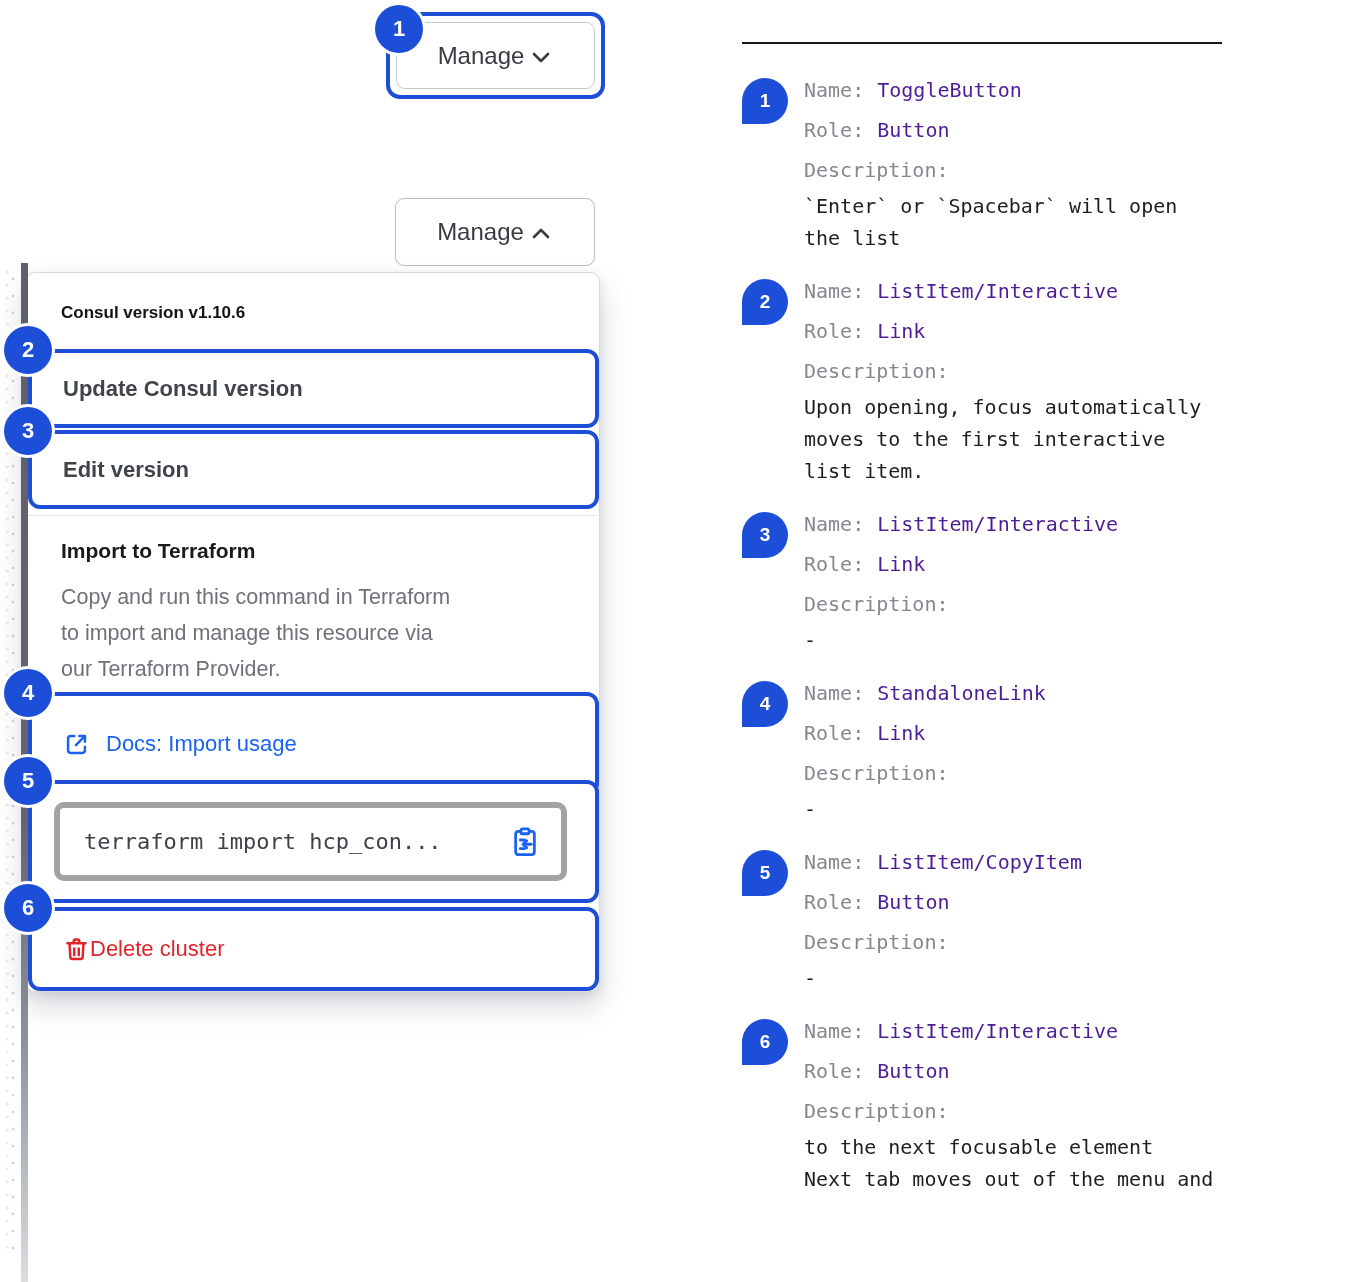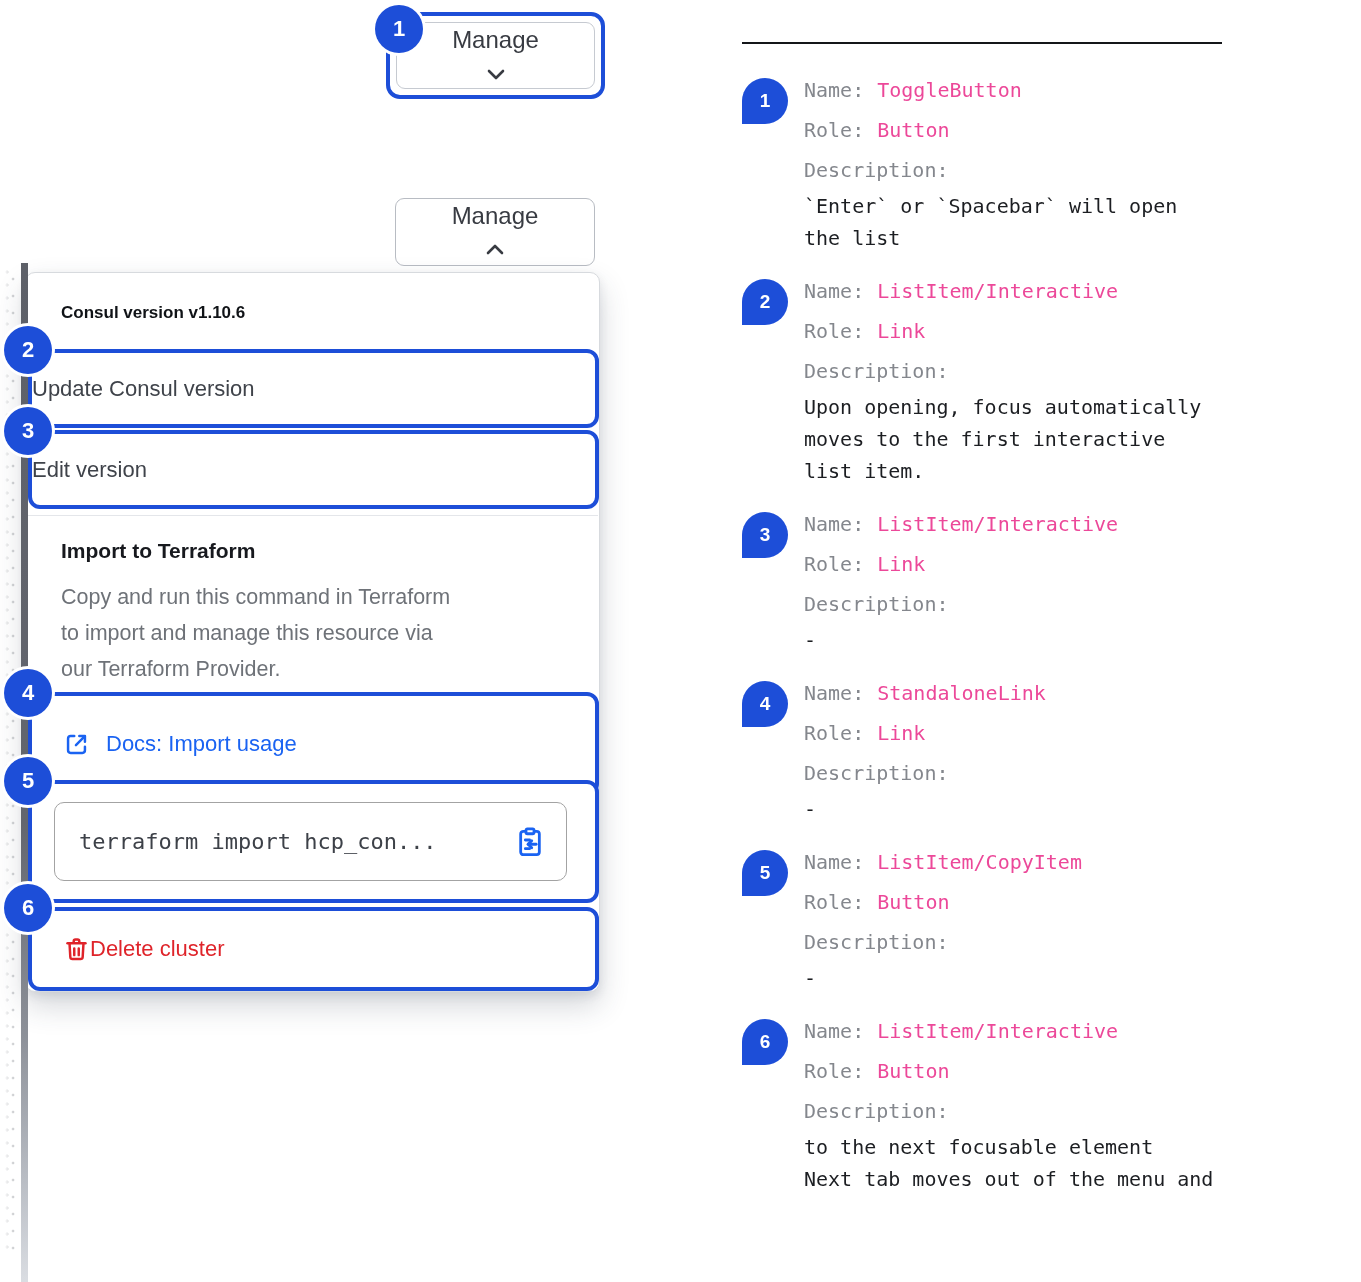--- a/index.html
+++ b/index.html
@@ -14,21 +14,21 @@
       radial-gradient(circle at 3px 4px, rgba(95,99,107,.55) 1.3px, transparent 1.9px),
       radial-gradient(circle at 9px 11px, rgba(95,99,107,.42) 1.1px, transparent 1.7px),
       radial-gradient(circle at 13px 2px, rgba(95,99,107,.33) 1px, transparent 1.5px);
     background-size:17px 13px,15px 17px,11px 19px;
     -webkit-mask-image:linear-gradient(to right,transparent 0%,#000 75%);
     mask-image:linear-gradient(to right,transparent 0%,#000 75%);}
 
   
   .btn{position:absolute;display:flex;align-items:center;justify-content:center;gap:5px;
        background:#fff;border:1px solid #b8bcc3;border-radius:9px;
-       font-size:24px;font-weight:500;color:#383b42;flex-direction:column;}
+       font-size:24px;font-weight:500;color:#383b42;}
   .btn .chev{width:24px;height:24px;color:#383b42;flex:0 0 auto;margin-top:3px;}
   .btn-1{left:396px;top:22px;width:199px;height:67px;border-color:#c6cad1;}
   .btn-2{left:395px;top:198px;width:200px;height:68px;}
   .focus-ring{position:absolute;left:386px;top:12px;width:219px;height:87px;
        border:4px solid var(--accent,#1d4ed8);border-radius:14px;box-sizing:border-box;z-index:4;}
 
   
   .badge{position:absolute;width:48px;height:48px;border-radius:50%;z-index:10;
        background:var(--accent,#1d4ed8);box-shadow:0 0 0 3px #fff;
        display:flex;align-items:center;justify-content:center;
@@ -46,50 +46,50 @@
        box-shadow:0 14px 30px rgba(45,55,75,.20),0 4px 10px rgba(45,55,75,.10);}
   .version{position:absolute;left:35px;top:30px;font-size:17px;font-weight:bold;color:#101317;}
   .a-rect{position:absolute;left:2px;width:571px;box-sizing:border-box;z-index:3;
        border:4px solid var(--accent,#1d4ed8);border-radius:12px;background:#fff;
        display:flex;align-items:center;}
   .r2{top:76px;height:79px;}
   .r3{top:157px;height:79px;}
   .r4{top:419px;height:104px;}
   .r5{top:507px;height:123px;}
   .r6{top:634px;height:84px;}
-  .menu-label{font-size:22px;color:#3f434a;}
+  .menu-label{padding-left:31px;font-size:22px;color:#3f434a;font-weight:bold;}
   .divider{position:absolute;left:1px;right:1px;top:242px;height:0;border-top:1px solid #e4e6ea;}
   .import-title{position:absolute;left:35px;top:266px;font-size:21px;font-weight:bold;color:#17191e;}
   .para{position:absolute;left:35px;top:306px;font-size:21.5px;line-height:36px;color:#6e7278;}
   .link-row{display:flex;align-items:center;gap:16px;padding-left:31px;
        color:var(--link,#1a63f2);font-size:22px;font-weight:500;}
   .link-row .icon{width:27px;height:27px;flex:0 0 auto;}
   .code-box{position:absolute;left:22px;right:28px;top:18px;bottom:18px;box-sizing:border-box;
-       border:1px solid #a3a3a3;border-radius:10px;background:#fff;
+       border:6px solid #a3a3a3;border-radius:10px;background:#fff;
        display:flex;align-items:center;padding:0 20px 0 24px;}
   .code-text{font-family:"DejaVu Sans Mono",monospace;font-size:22px;color:#3d4148;flex:1 1 auto;}
   .copy-btn{width:32px;height:32px;color:var(--link,#1a63f2);flex:0 0 auto;cursor:pointer;}
   .danger-row{display:flex;align-items:flex-start;gap:0;padding-left:31px;
        color:var(--danger,#df242a);font-size:22px;font-weight:500;}
   .danger-row .icon{width:27px;height:27px;flex:0 0 auto;}
 
   
   .spec{position:absolute;left:742px;top:28px;width:596px;
        font-family:"DejaVu Sans Mono",monospace;color:#1c1e22;}
   .spec-title{font-size:21px;color:#141619;line-height:30px;}
   .spec-rule{width:480px;border:0;border-top:2px solid #141619;margin:14px 0 26px 0;}
   .entry{display:flex;gap:16px;margin-bottom:17px;}
   .pin{flex:0 0 46px;width:46px;height:46px;margin-top:8px;
        background:var(--accent,#1d4ed8);border-radius:23px 23px 23px 0;
        display:flex;align-items:center;justify-content:center;
        color:#fff;font-size:19px;font-weight:bold;font-family:"Liberation Sans",sans-serif;}
   .entry-text{flex:1 1 auto;font-size:20px;}
   .line{line-height:40px;white-space:nowrap;}
   .lbl{color:#84878d;margin-right:13px;}
-  .val{color:#ec4899;}
+  .val{color:#4c1d95;}
   .desc{line-height:32px;color:#1c1e22;}
   svg{display:block;}
 </style>
 </head>
 <body>
 
 <div class="canvas">
 
   <div class="edge-strip"></div>
   <div class="edge-noise"></div>

